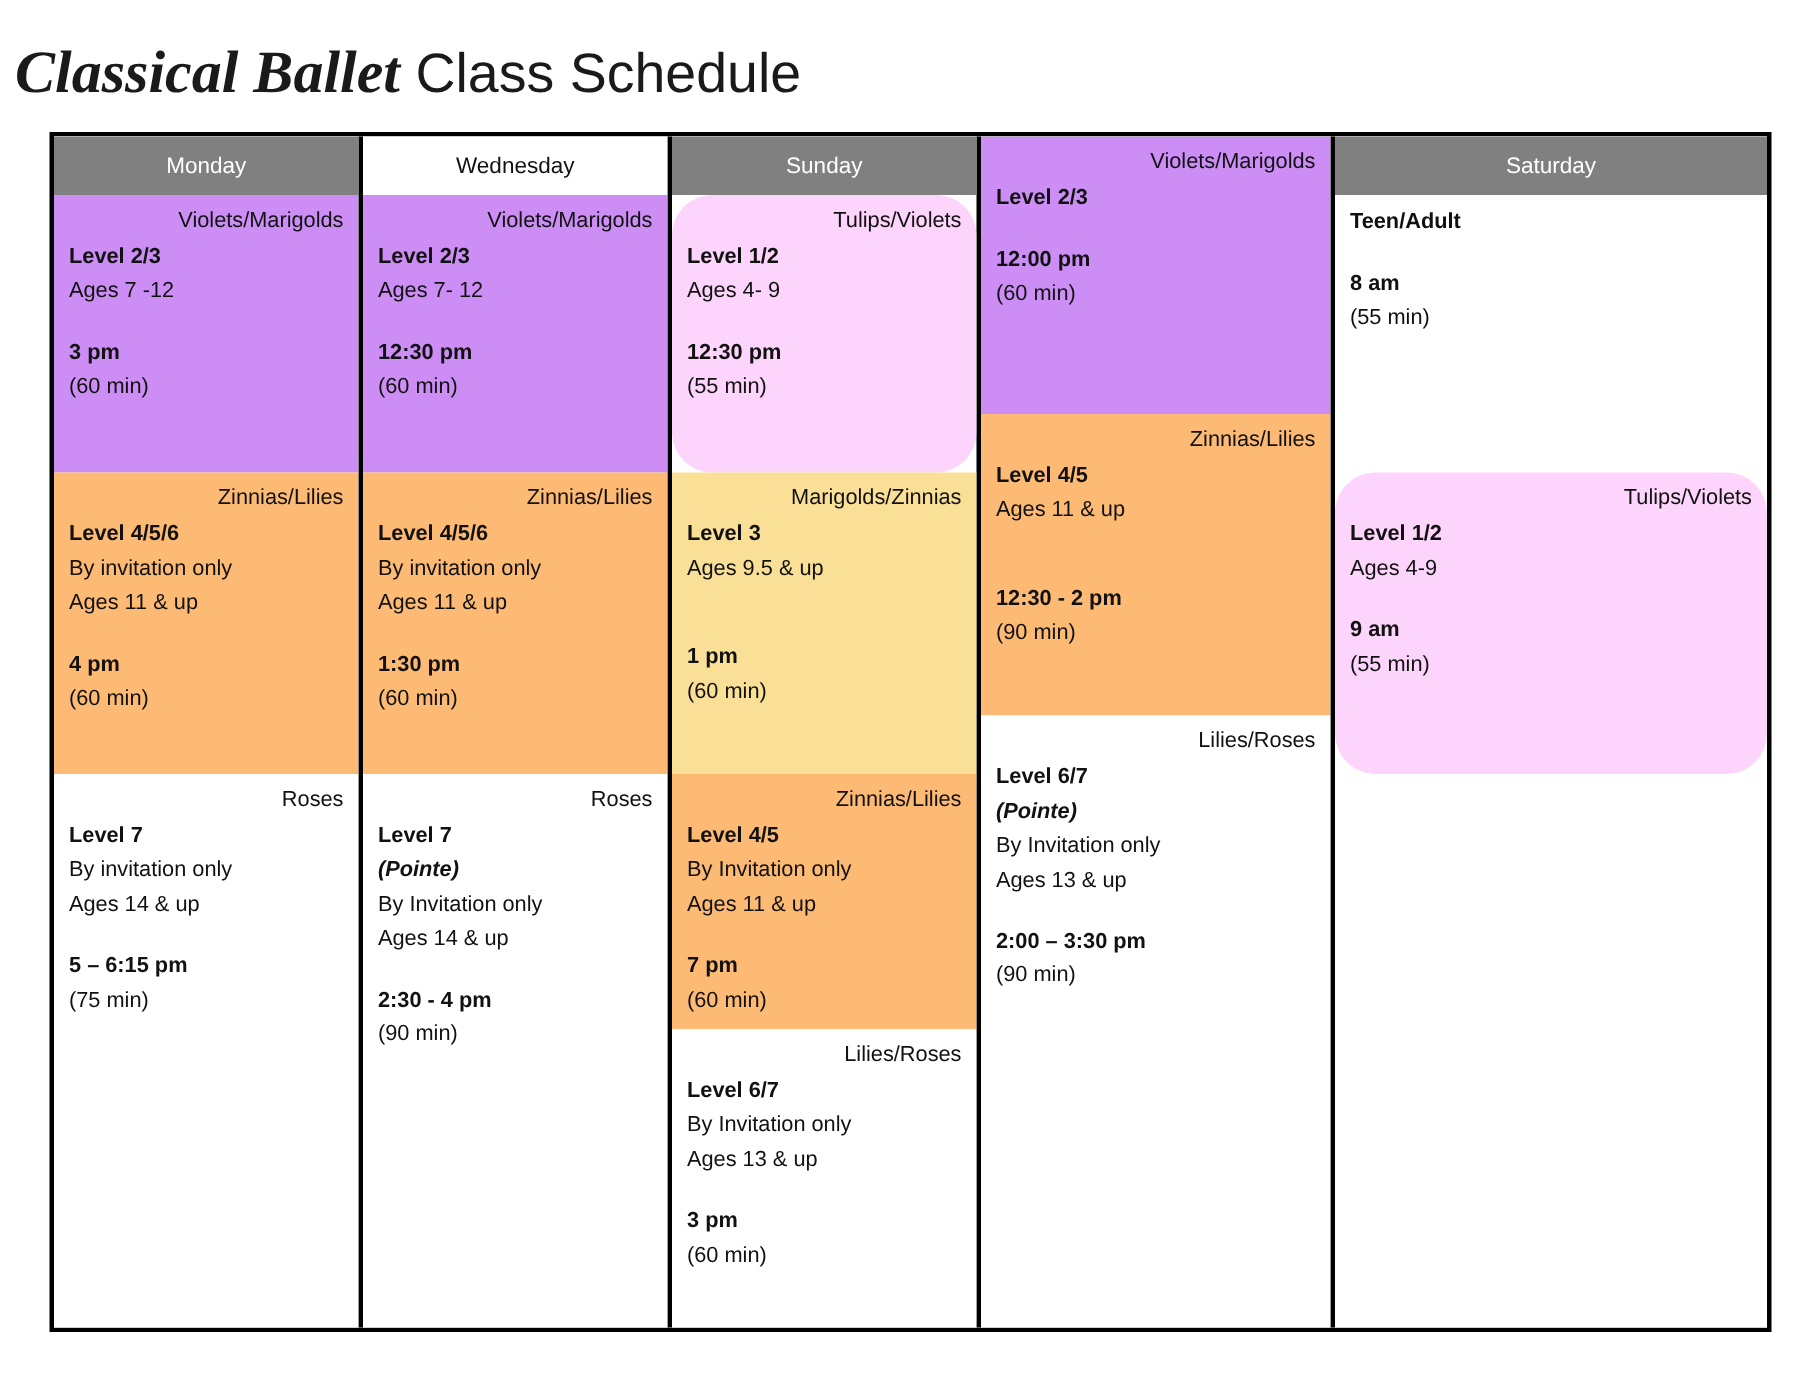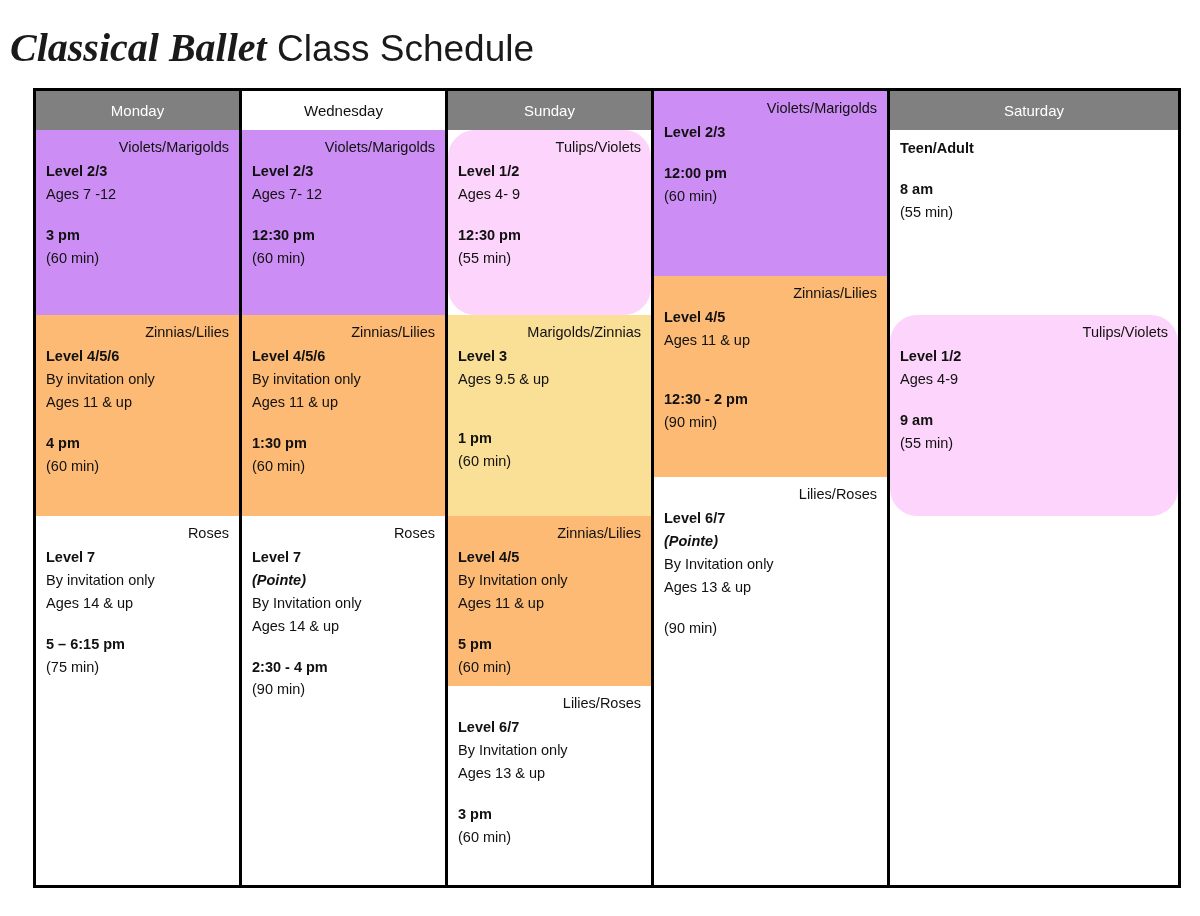--- a/index.html
+++ b/index.html
@@ -196,21 +196,21 @@
         <div class="time">1 pm</div>
         <div class="dur">(60 min)</div>
       </div>
 
       <div class="cell bg-blue">
         <div class="flowers">Zinnias/Lilies</div>
         <div class="lvl">Level 4/5</div>
         <div class="ln">By Invitation only</div>
         <div class="ln">Ages 11 &amp; up</div>
         <div class="gap"></div>
-        <div class="time">5 pm</div>
+        <div class="time">7 pm</div>
         <div class="dur">(60 min)</div>
       </div>
 
       <div class="cell bg-white h-grow">
         <div class="flowers">Lilies/Roses</div>
         <div class="lvl">Level 6/7</div>
         <div class="ln">By Invitation only</div>
         <div class="ln">Ages 13 &amp; up</div>
         <div class="gap"></div>
         <div class="time">3 pm</div>
@@ -238,20 +238,21 @@
         <div class="dur">(90 min)</div>
       </div>
 
       <div class="cell bg-white h-grow">
         <div class="flowers">Lilies/Roses</div>
         <div class="lvl">Level 6/7</div>
         <div class="lvl pointe">(Pointe)</div>
         <div class="ln">By Invitation only</div>
         <div class="ln">Ages 13 &amp; up</div>
         <div class="gap"></div>
+        <div class="time">2:00 – 3:30 pm</div>
         <div class="dur">(90 min)</div>
       </div>
     </div>
 
     <div class="col w5">
       <div class="dayhdr shade">Saturday</div>
 
       <div class="cell bg-white h-164">
         <div class="flowers"></div>
         <div class="lvl">Teen/Adult</div>

